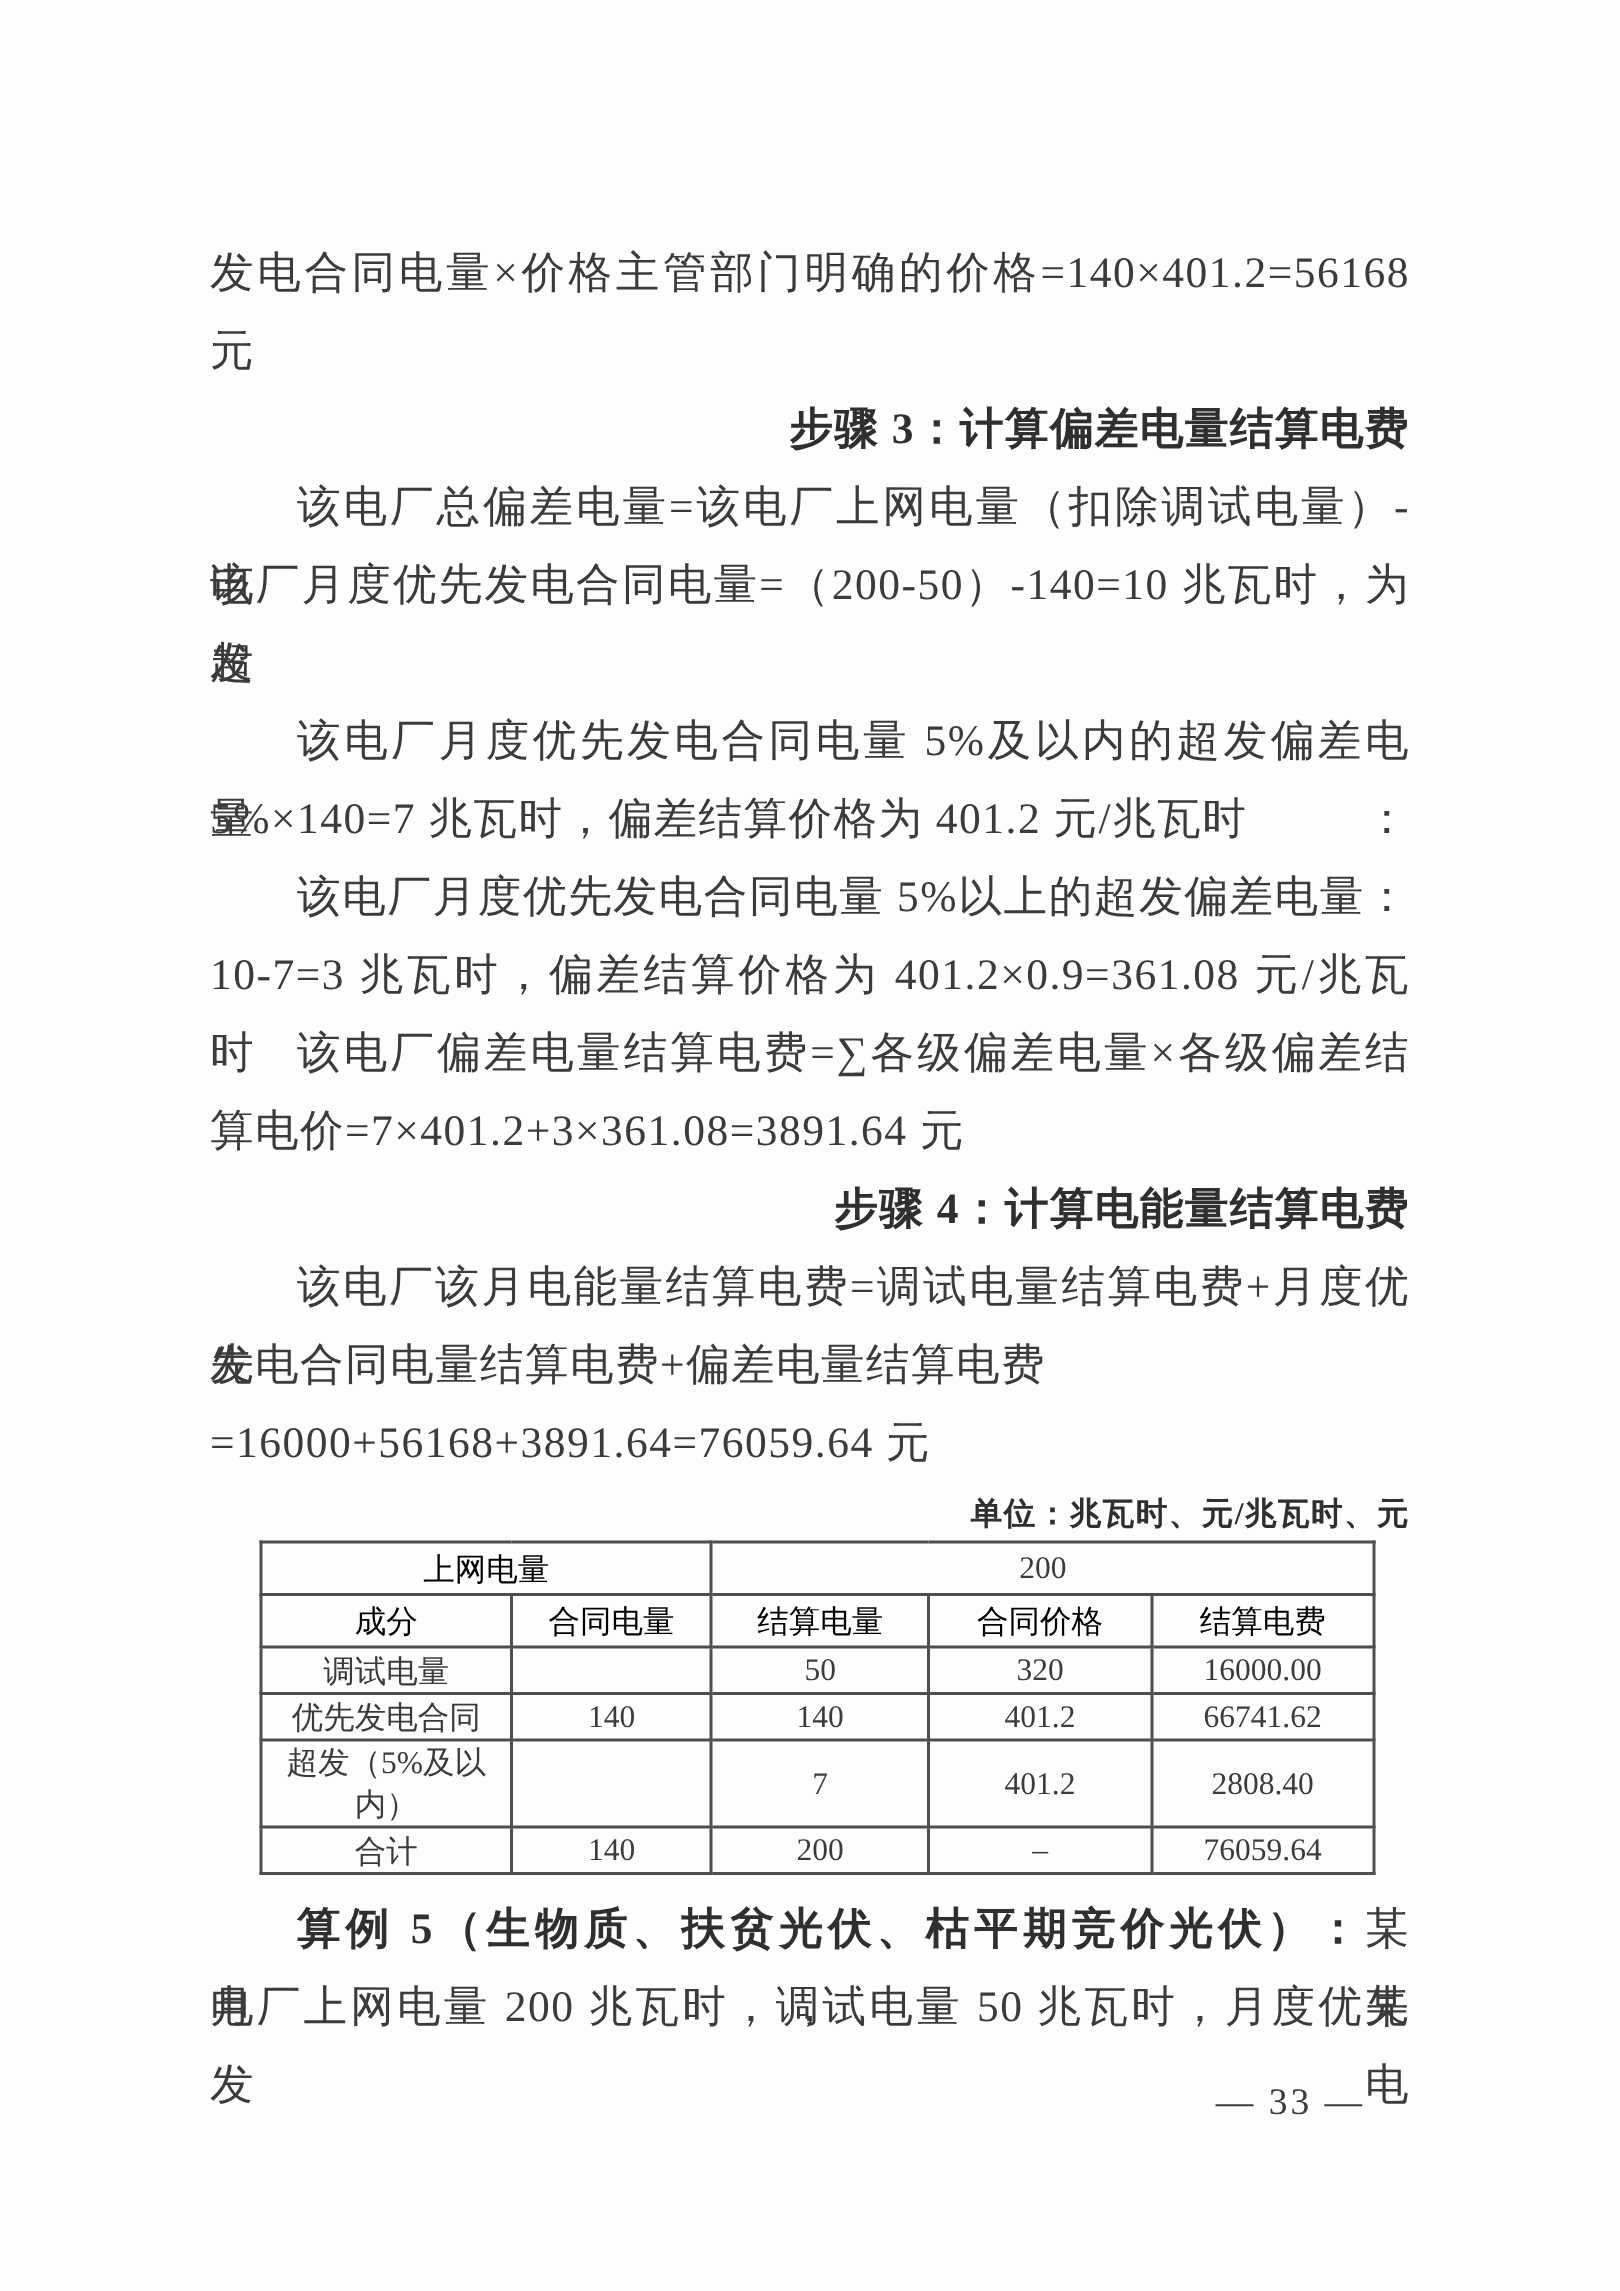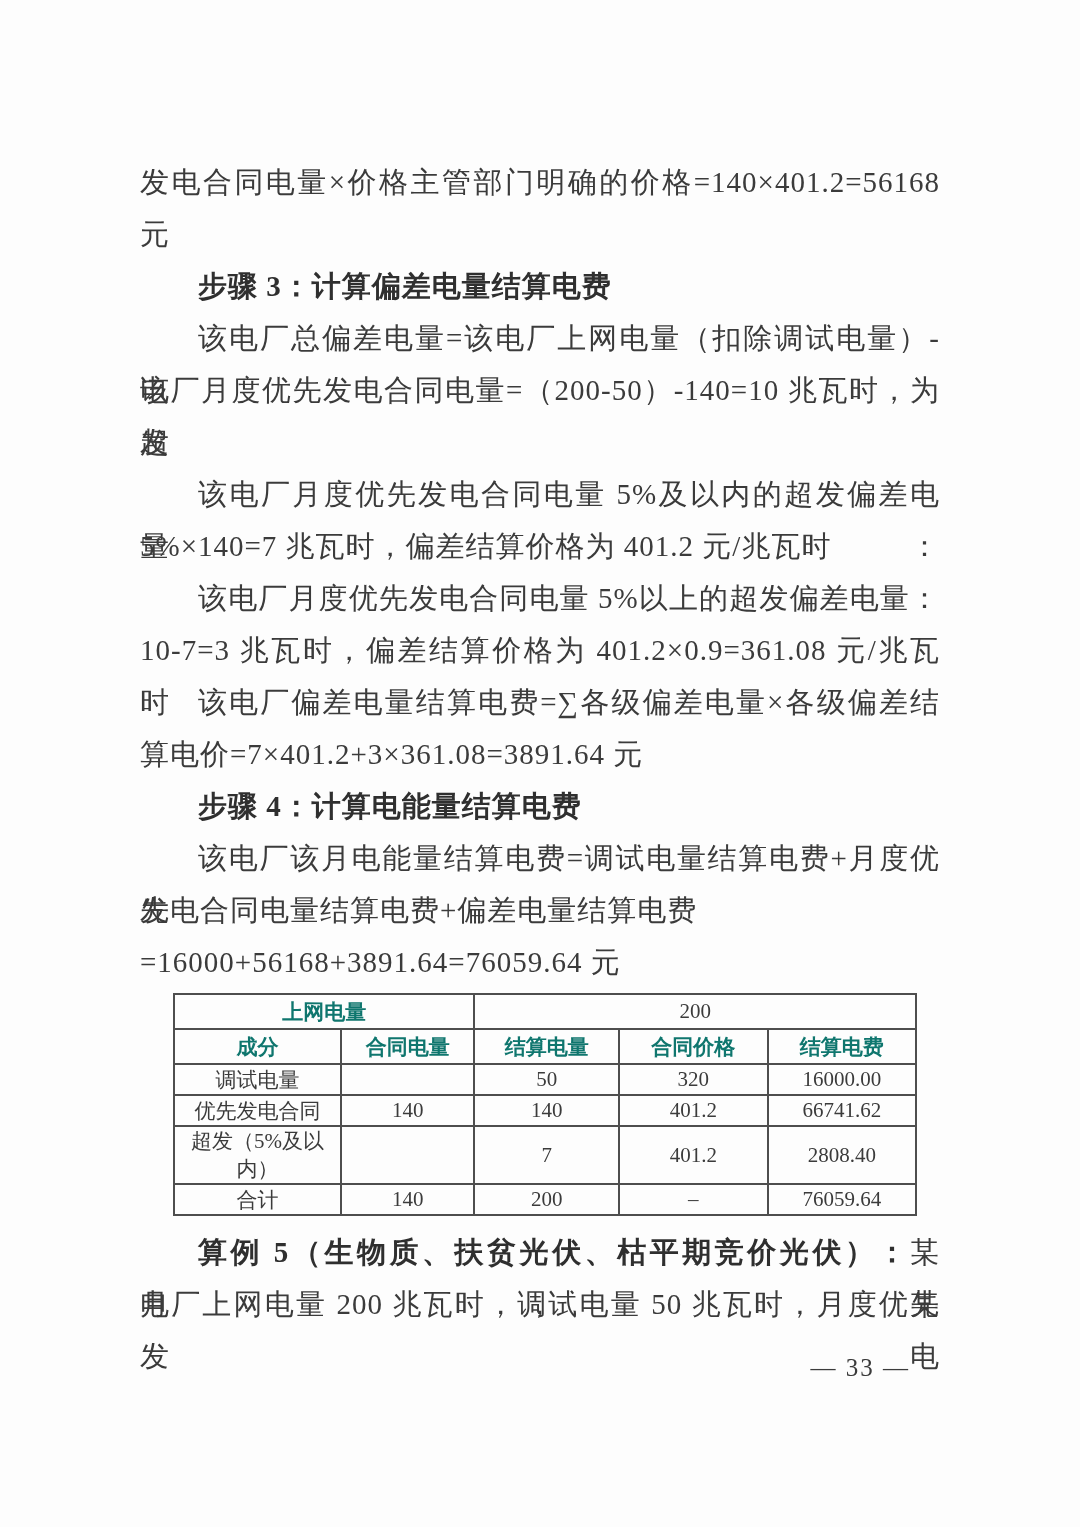--- a/index.html
+++ b/index.html
@@ -21,21 +21,21 @@
     height: 52px;
     white-space: nowrap;
     letter-spacing: 1px;
   }
   .fill {
     white-space: normal;
     text-align: justify;
     text-align-last: justify;
   }
   .indent { text-indent: 58px; }
-  .bold { font-weight: 700; color: #2f2f2f; }
+  .bold { font-weight: 700; color: #2f2f2f; text-align: right; }
   .unit-note {
     margin-top: 8px;
     font-size: 21px;
     font-weight: 700;
     color: #2f2f2f;
     text-align: right;
     line-height: 26px;
     letter-spacing: 1px;
   }
   table.settle {
@@ -48,21 +48,21 @@
     color: #3b3b3b;
   }
   table.settle td, table.settle th {
     border: 2px solid #4e4e4e;
     text-align: center;
     vertical-align: middle;
     padding: 0 2px;
     font-weight: 400;
     overflow: hidden;
   }
-  table.settle th { font-weight: 700; color: #0f766e; }
+  table.settle th { font-weight: 400; color: #000000; }
   tr.hrow1 td, tr.hrow1 th { height: 33px; }
   tr.hrow2 th { height: 33px; }
   tr.drow td { height: 29px; }
   .col-name   { width: 22.5%; }
   .col-cq     { width: 18.0%; }
   .col-sq     { width: 19.5%; }
   .col-cp     { width: 20.0%; }
   .col-sf     { width: 20.0%; }
   .example-para { margin-top: 10px; }
   .page-number {
@@ -96,20 +96,21 @@
 
   <div class="line fill indent">该电厂偏差电量结算电费=∑各级偏差电量×各级偏差结</div>
   <div class="line">算电价=7×401.2+3×361.08=3891.64 元</div>
 
   <div class="line bold indent">步骤 4：计算电能量结算电费</div>
 
   <div class="line fill indent">该电厂该月电能量结算电费=调试电量结算电费+月度优先</div>
   <div class="line">发电合同电量结算电费+偏差电量结算电费</div>
   <div class="line">=16000+56168+3891.64=76059.64 元</div>
 
+  <div class="unit-note">单位：兆瓦时、元/兆瓦时、元</div>
 
   <table class="settle">
     <colgroup>
       <col class="col-name">
         <col class="col-cq">
         <col class="col-sq">
         <col class="col-cp">
         <col class="col-sf">
     </colgroup>
     <tbody>

